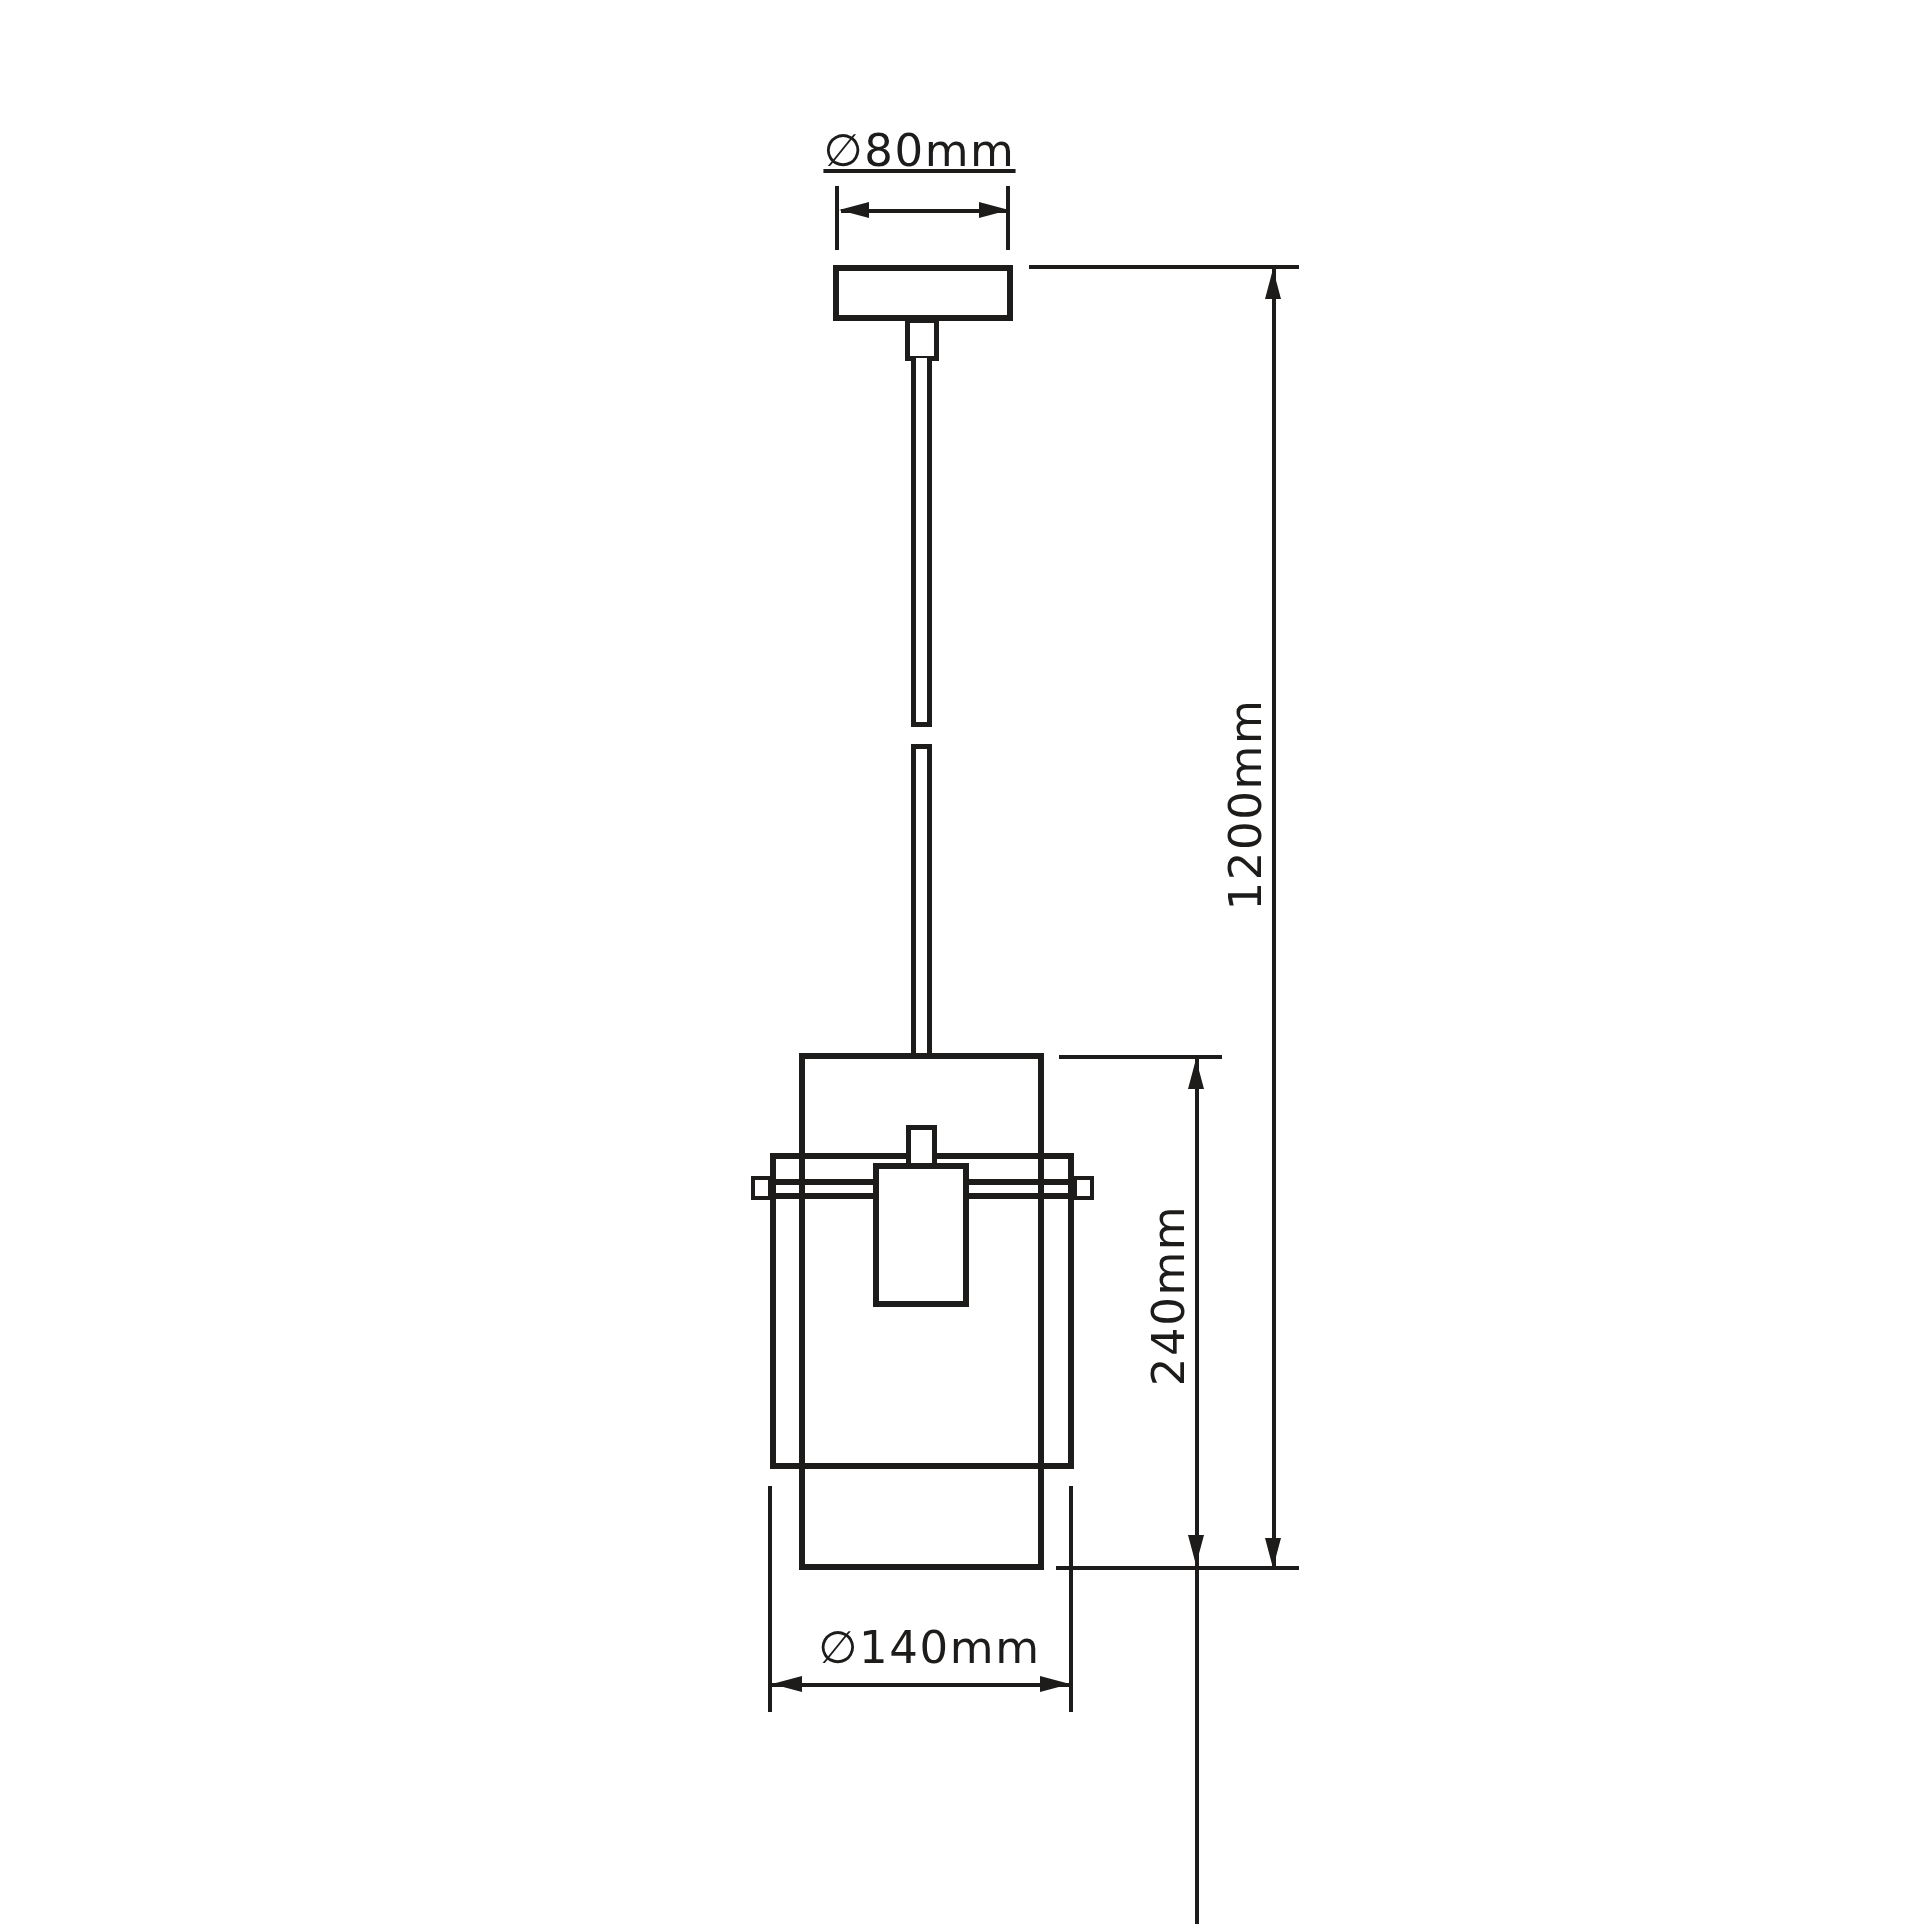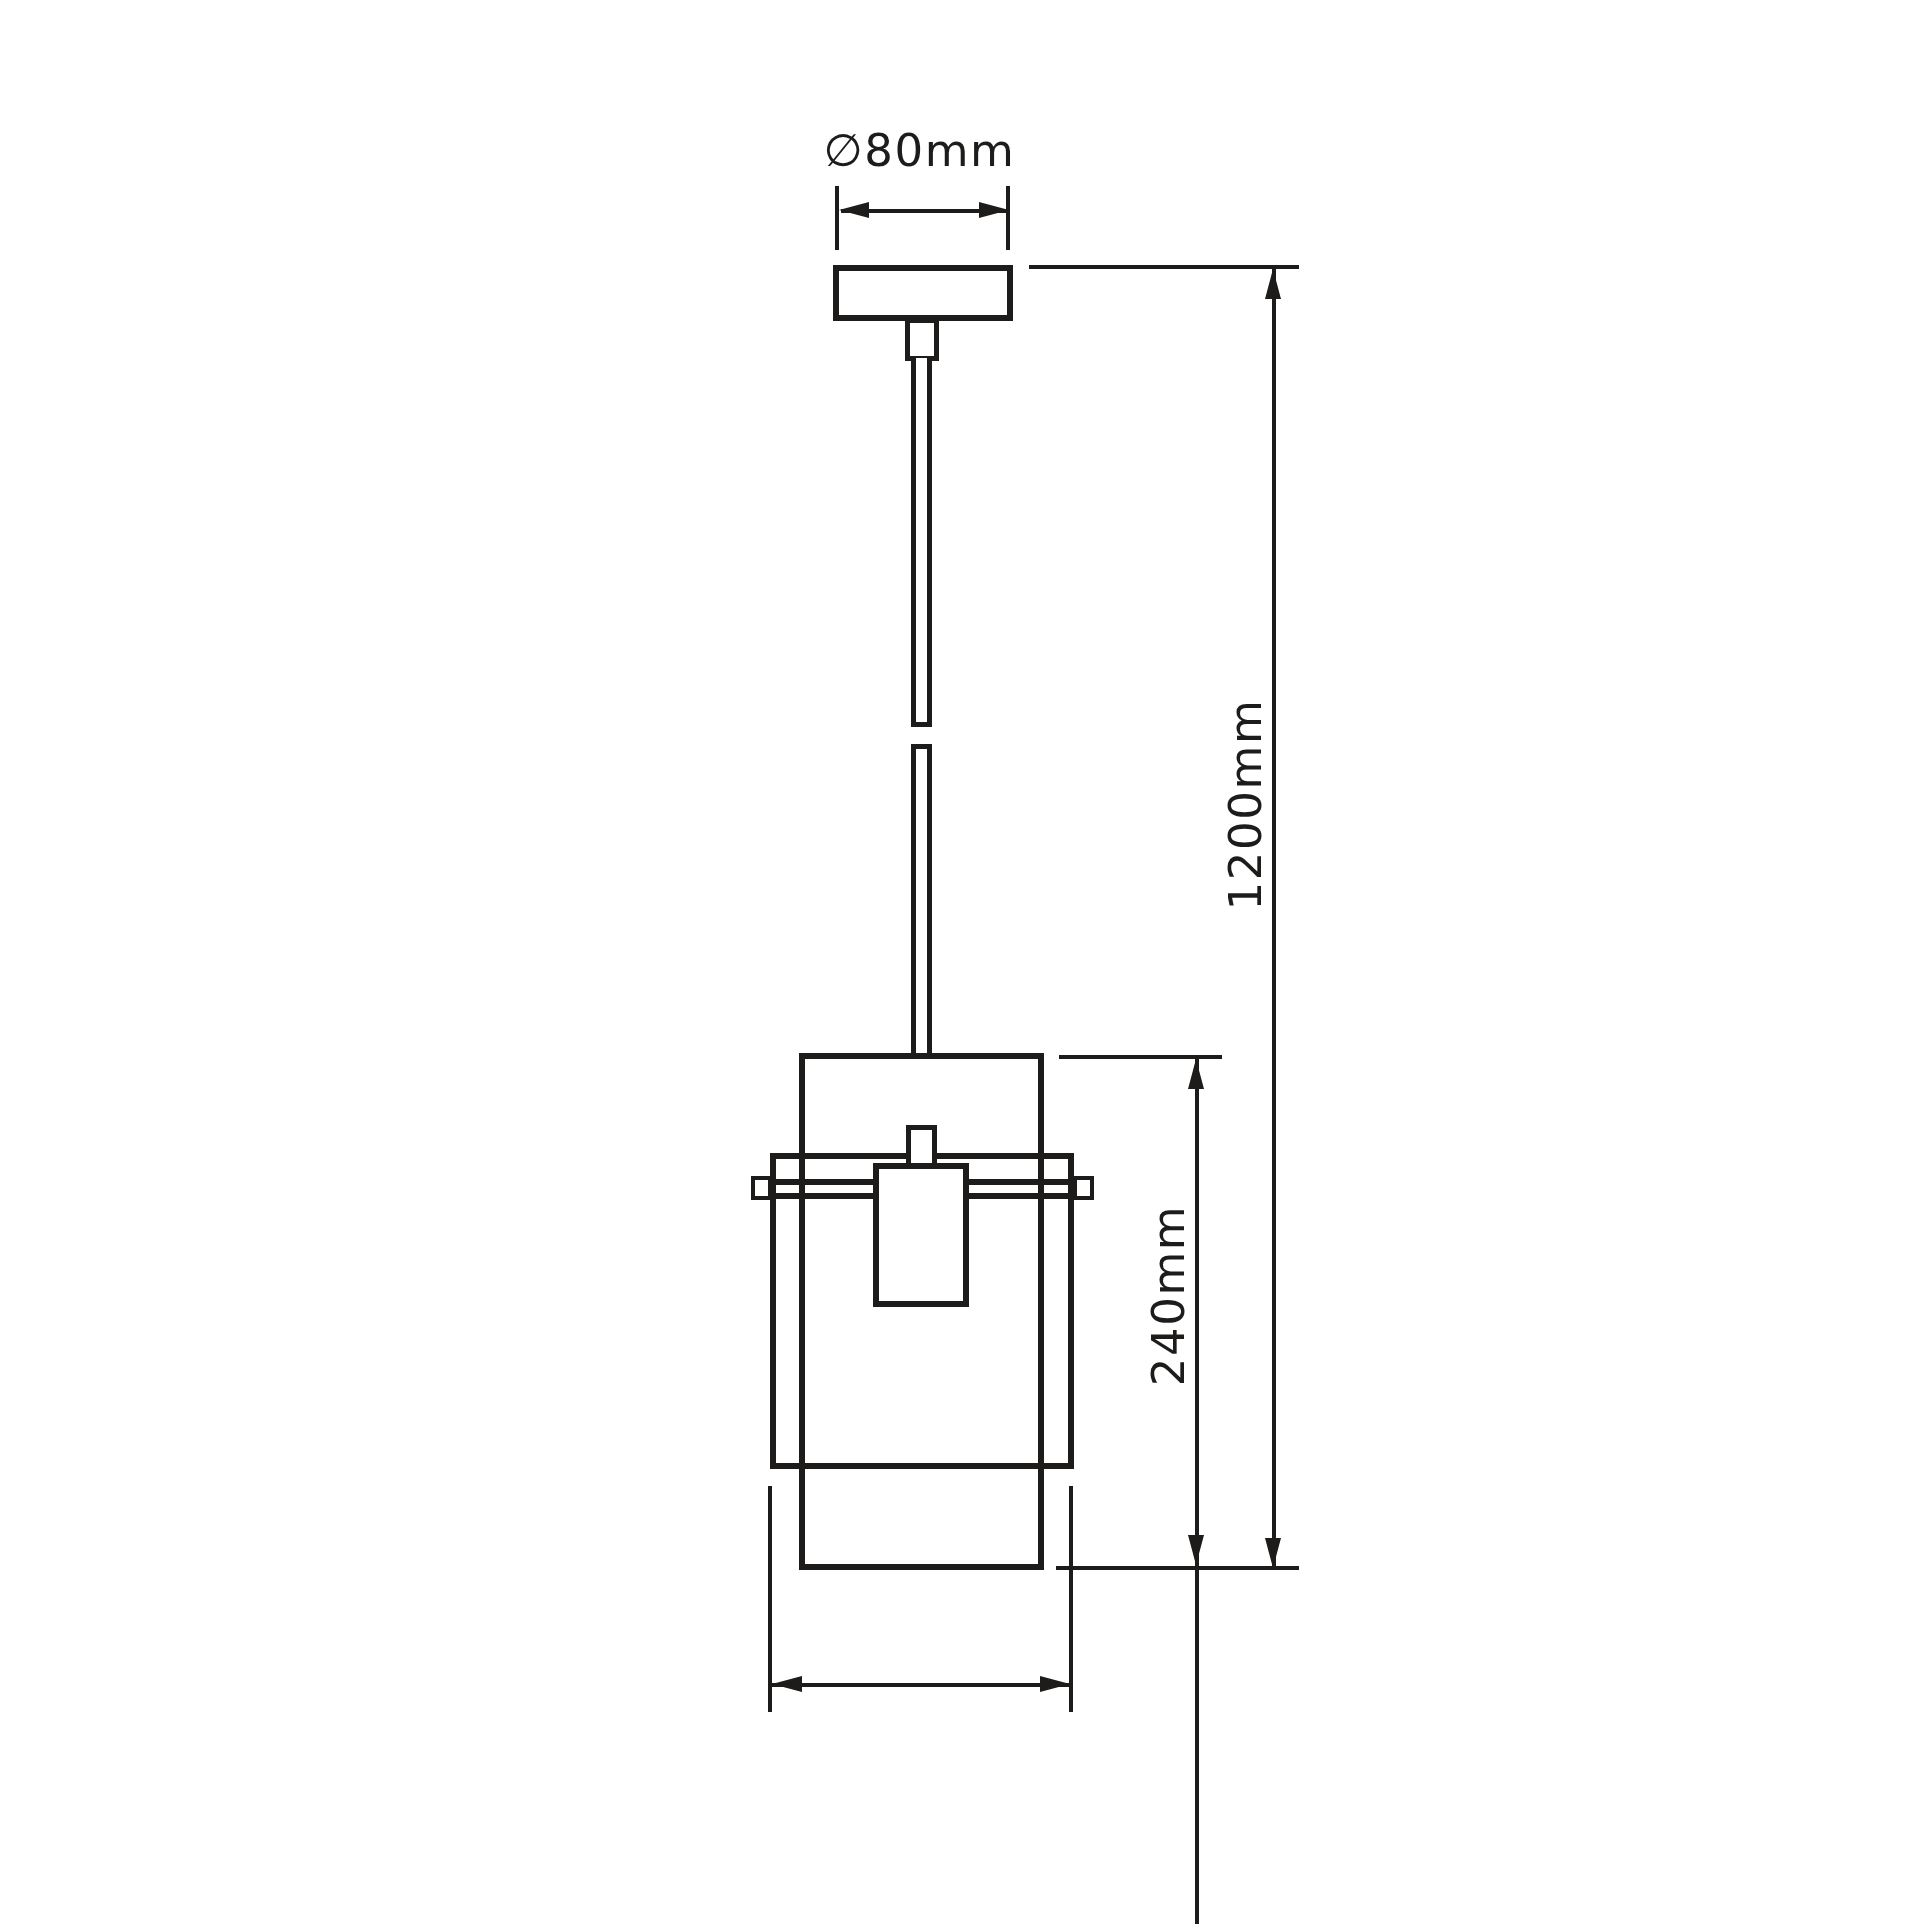--- a/index.html
+++ b/index.html
@@ -41,21 +41,21 @@
   .arr-down {border-left:8.8px solid transparent;border-right:8.8px solid transparent;border-top:30.5px solid var(--ink);}
   
   .tube{position:absolute;left:911px;width:21px;box-sizing:border-box;background:var(--bg);
         border-left:5.6px solid var(--ink);border-right:5.6px solid var(--ink);}
 </style>
 </head>
 <body>
 
 <div id="canvas">
 
-  <div class="label" style="left:759px;top:125px;width:321px;">∅80mm</div>
+  <div class="label" style="left:759px;top:125px;width:321px;text-decoration:underline;">∅80mm</div>
 
   <div class="dimv" style="left:835px;top:186px;height:64px;"></div>
   <div class="dimv" style="left:1006px;top:186px;height:64px;"></div>
   <div class="dimh" style="left:841px;top:209px;width:165px;"></div>
   <div class="arr arr-left" style="left:839px;top:202px;"></div>
   <div class="arr arr-right" style="left:979px;top:202px;"></div>
 
   <div class="box" style="left:833px;top:265px;width:180px;height:56px;"></div>
 
   <div class="box7" style="left:905px;top:318px;width:34px;height:43px;"></div>
@@ -86,15 +86,16 @@
   <div class="dimv" style="left:1195px;top:1059px;height:1309px;"></div>
   <div class="arr arr-up" style="left:1188px;top:1059px;"></div>
   <div class="arr arr-down" style="left:1188px;top:1535px;"></div>
   <div class="label vlabel" style="left:1048px;top:1270px;width:241px;">240mm</div>
 
   <div class="dimv" style="left:768px;top:1486px;height:226px;"></div>
   <div class="dimv" style="left:1069px;top:1486px;height:226px;"></div>
   <div class="dimh" style="left:772px;top:1683px;width:297px;"></div>
   <div class="arr arr-left" style="left:772px;top:1676px;"></div>
   <div class="arr arr-right" style="left:1040px;top:1676px;"></div>
+  <div class="label" style="left:769px;top:1622px;width:321px;">∅140mm</div>
 
 </div>
 
 
 </body></html>

